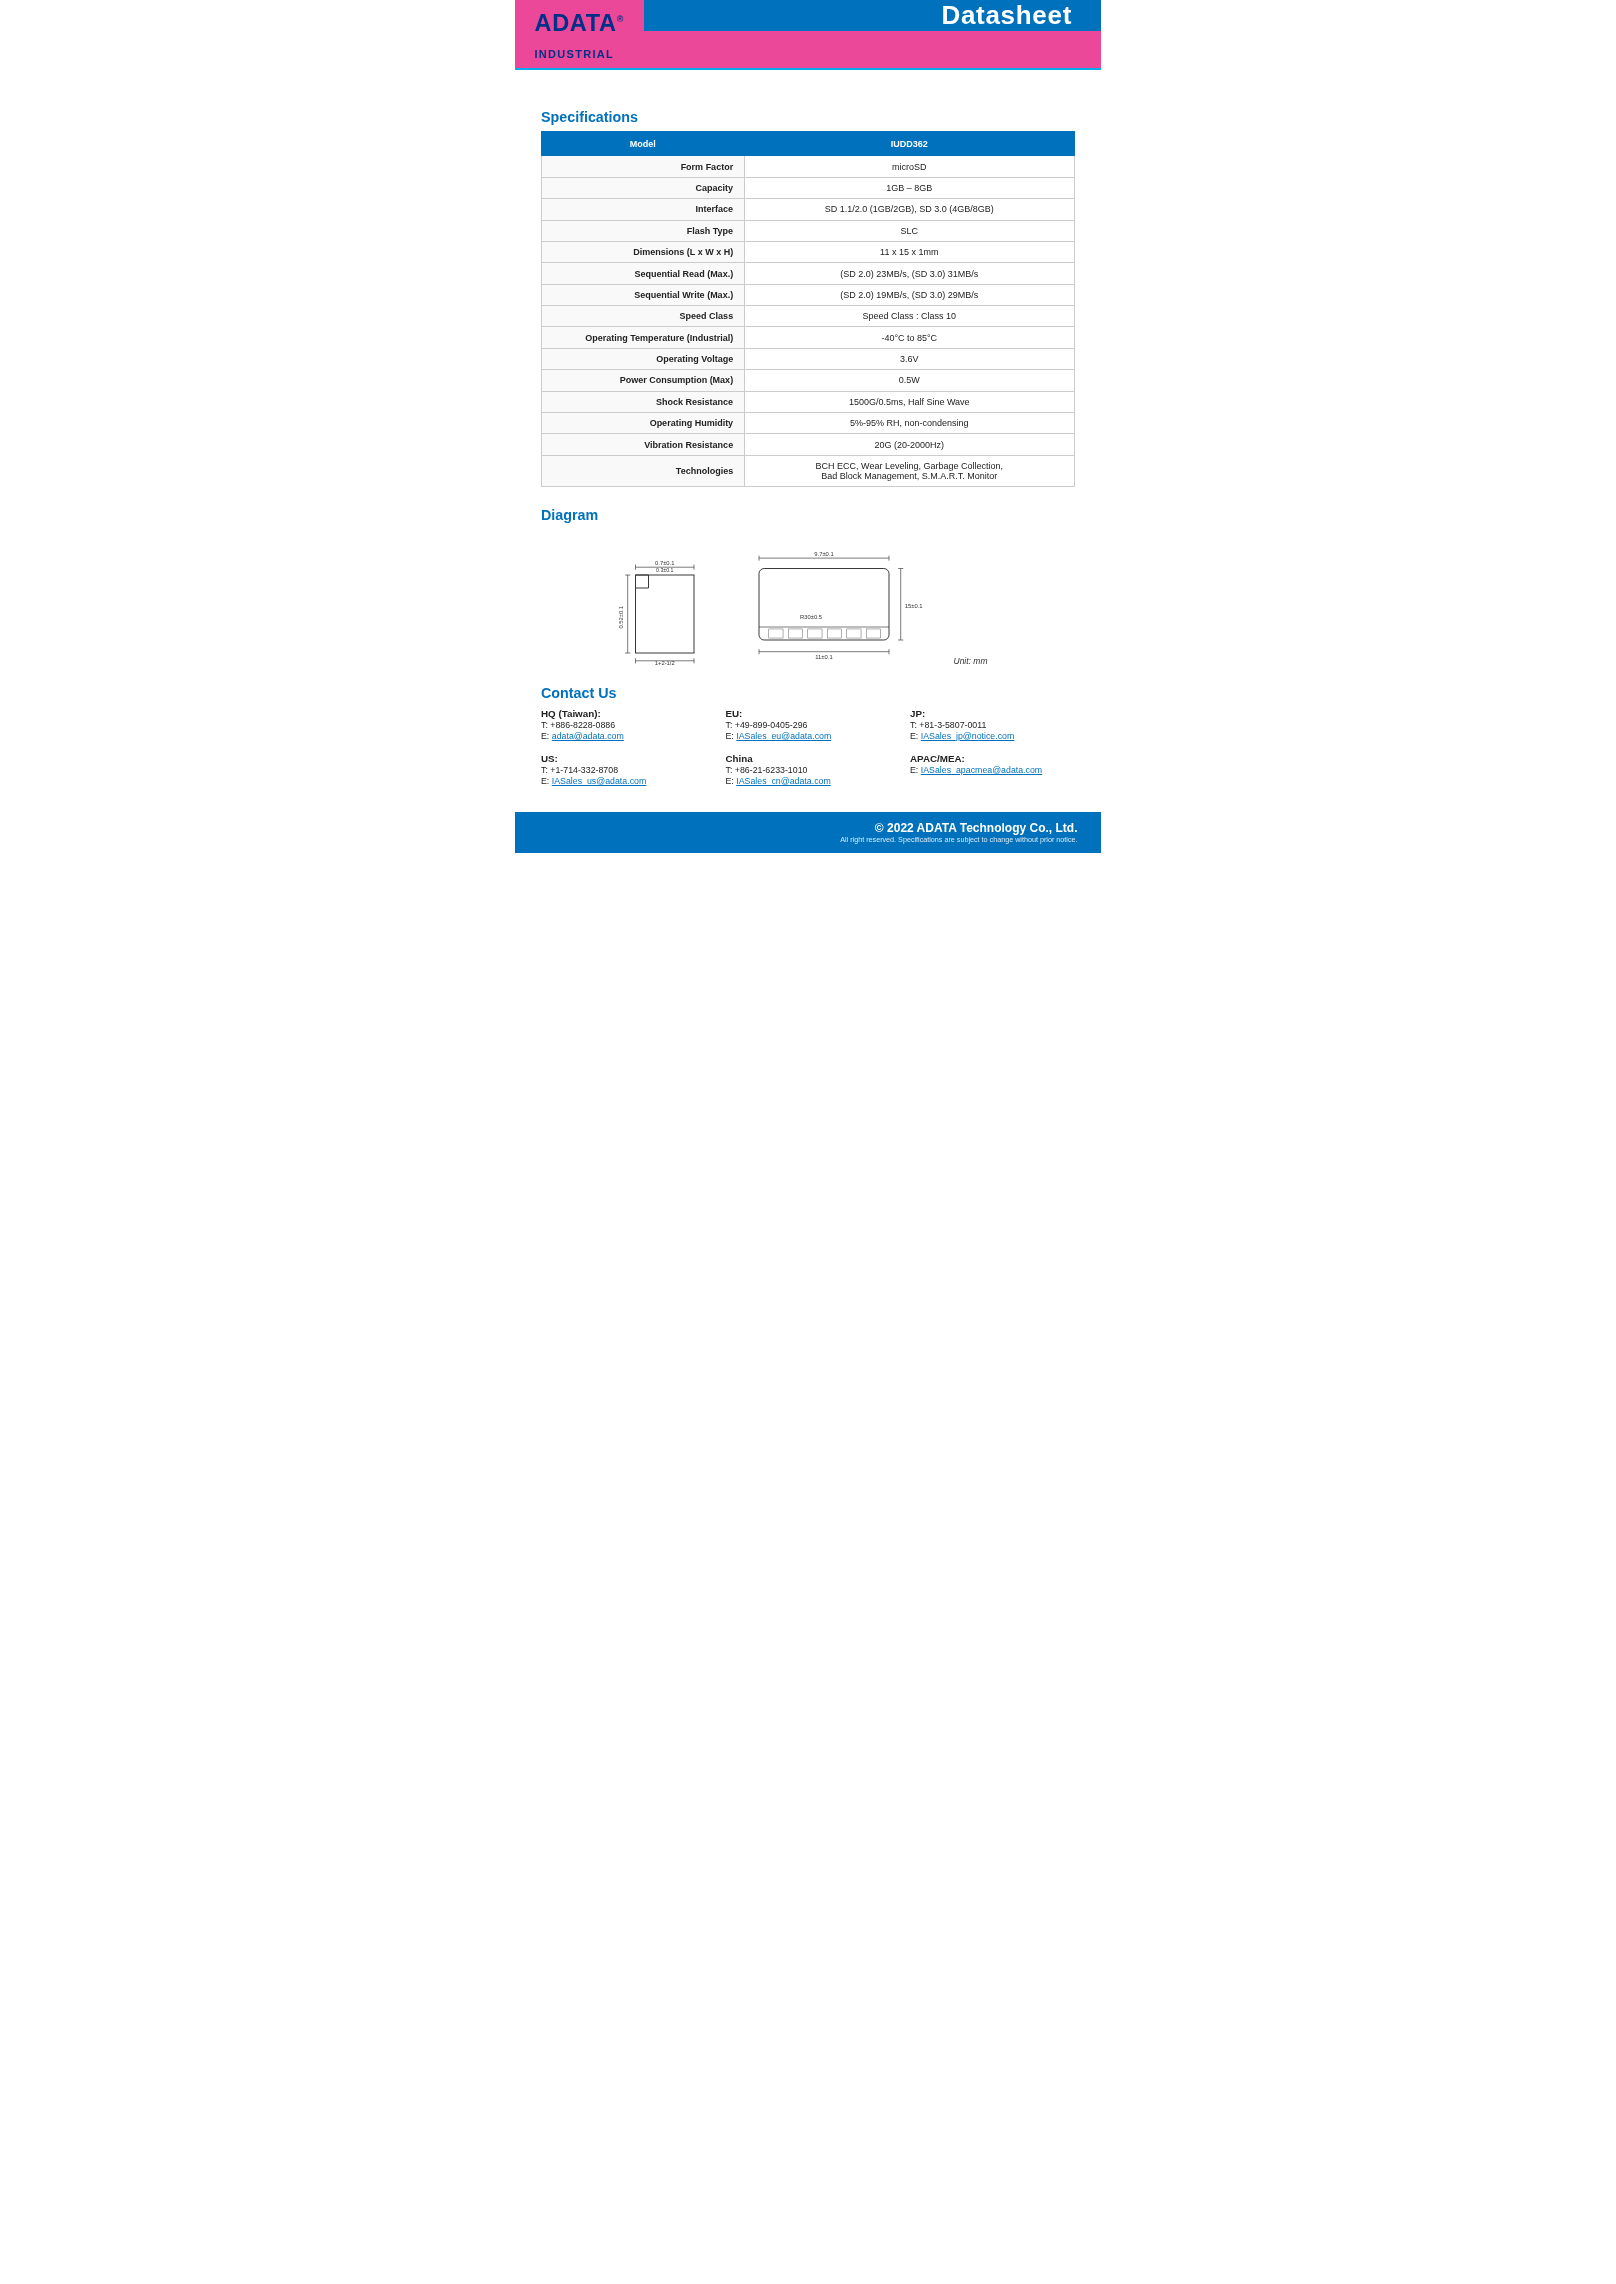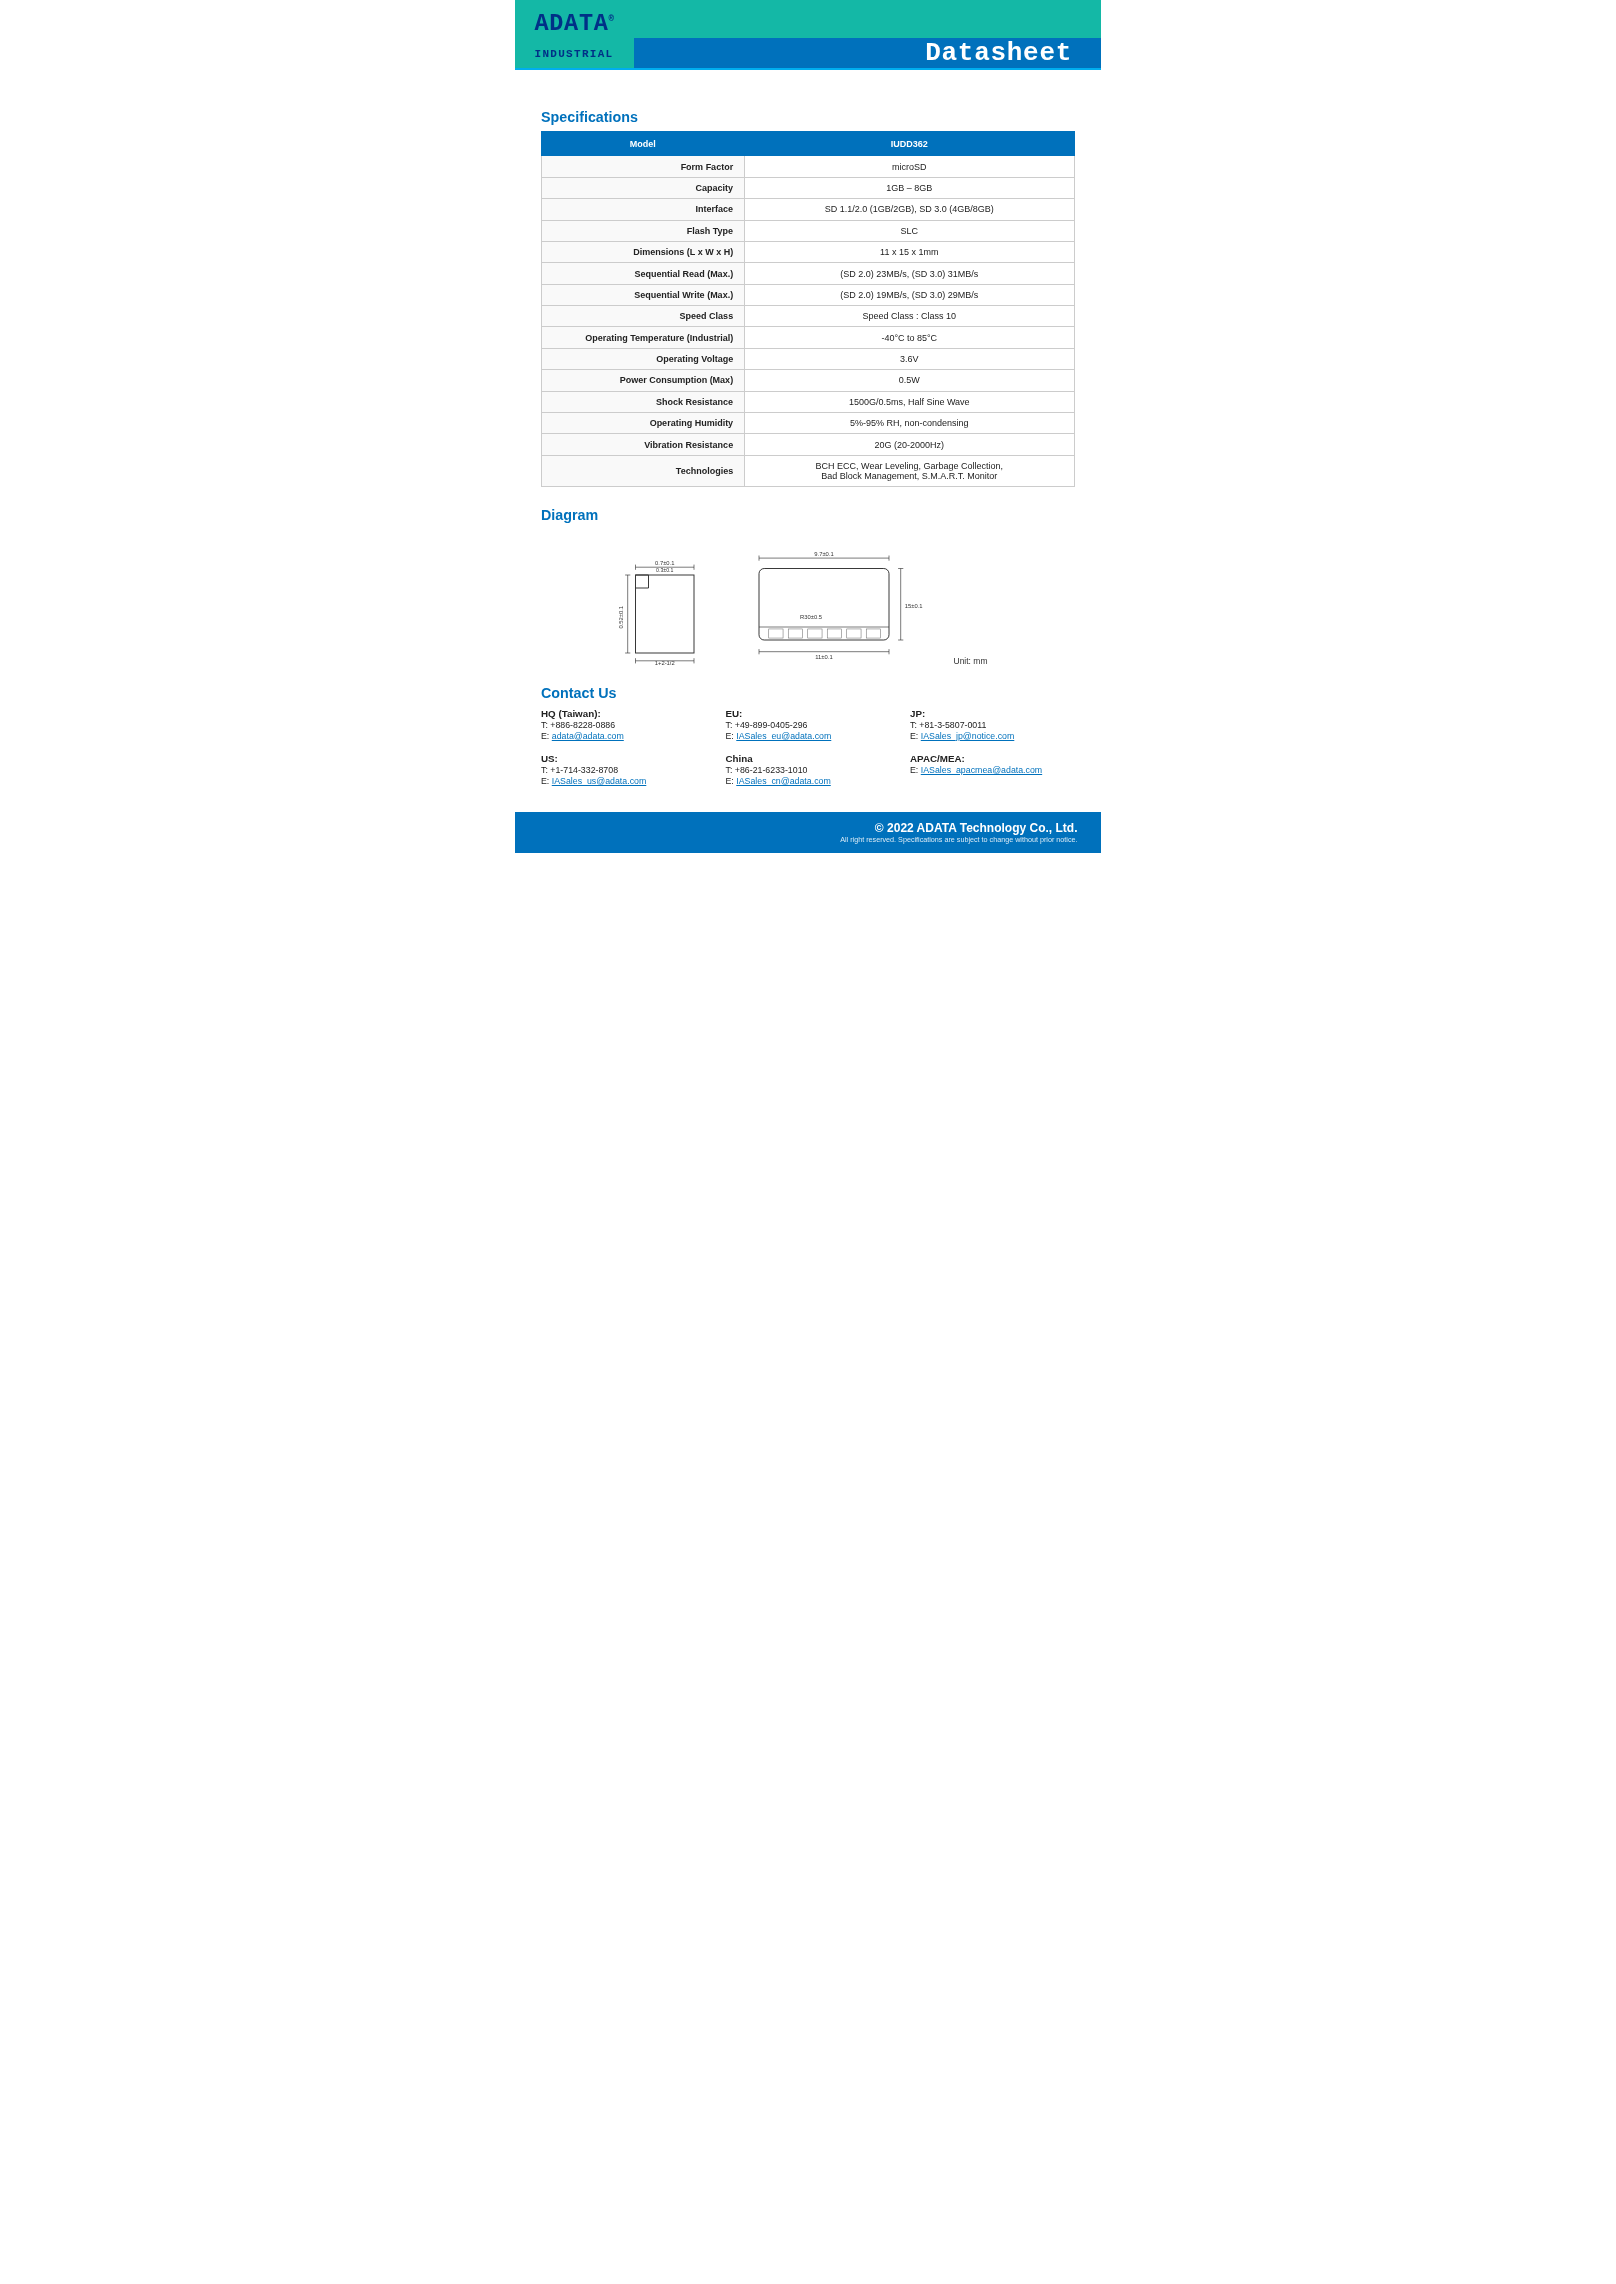--- a/index.html
+++ b/index.html
@@ -7,25 +7,24 @@
       font-family: Arial, sans-serif;
       background: #fff;
       color: #222;
       width: 586px;
       margin: 0 auto;
     }
 
     
     .header {
       display: flex;
-      align-items: flex-end;
-      background: #14b8a6;
+      align-items: flex-start;
+      background: #ec4899;
       border-bottom: 2.6px solid #00aeef;
       padding: 0;
-      font-family: Liberation Mono, monospace;
     }
     .header-logo {
       padding: 11.7px 19.5px 7.8px 19.5px;
       flex: 0 0 auto;
     }
     .logo-adata {
       font-size: 23.5px;
       font-weight: 900;
       color: #003087;
       letter-spacing: 0.7px;
@@ -126,20 +125,21 @@
       flex-direction: column;
       align-items: center;
     }
     .unit-label {
       text-align: right;
       font-size: 8.5px;
       color: #333;
       margin-top: 3.9px;
       align-self: flex-end;
       padding-right: 13px;
+      font-style: italic;
     }
 
     
     .contact-section {
       margin-top: 6.5px;
       padding-bottom: 19.5px;
     }
     .contact-grid {
       display: grid;
       grid-template-columns: 1fr 1fr 1fr;

